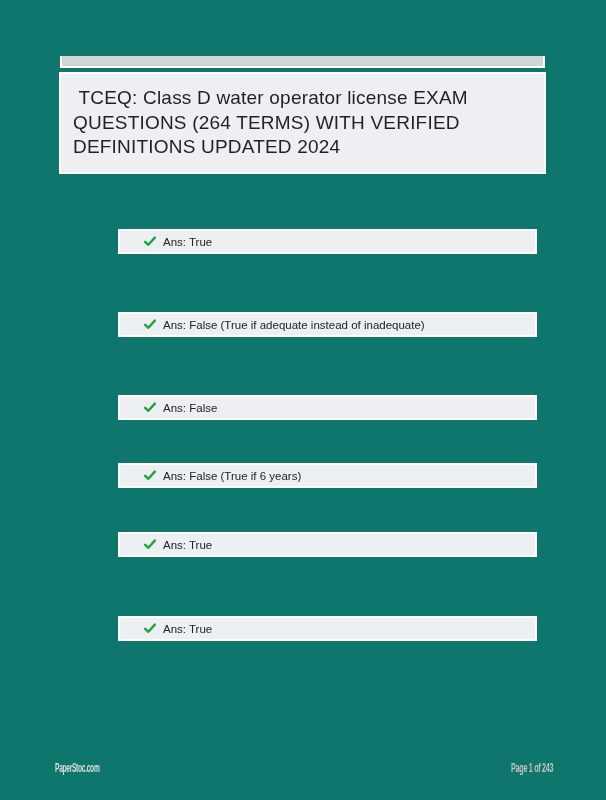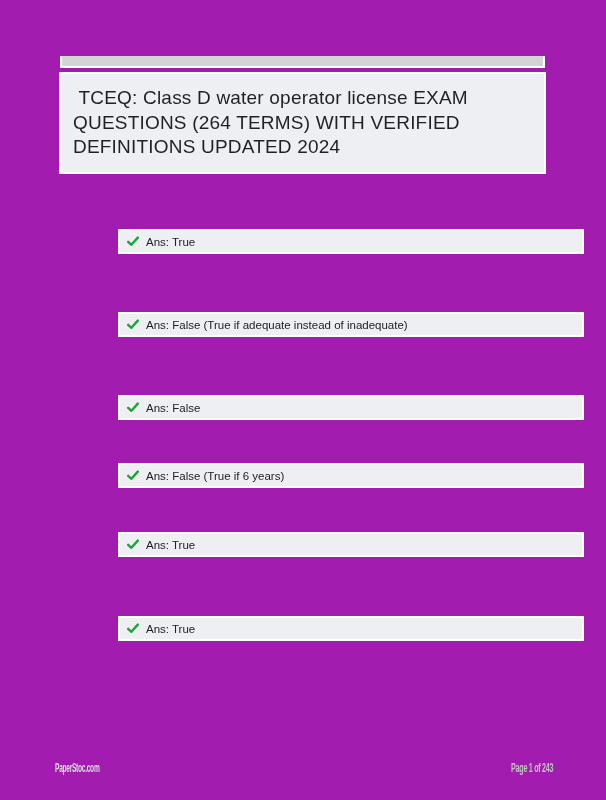--- a/index.html
+++ b/index.html
@@ -10,21 +10,21 @@
   body {
     width: 606px;
     height: 800px;
     position: relative;
     font-family: "Liberation Sans", sans-serif;
     overflow: hidden;
   }
   .stage {
     position: absolute;
     inset: 0;
-    background: #a21caf;
+    background: #0f766e;
   }
   
   .strip {
     position: absolute;
     left: 60px;
     top: 56px;
     width: 485px;
     height: 12px;
     background: #d3d4d6;
     border-left: 2px solid #ffffff;
@@ -46,29 +46,29 @@
   .title-text {
     font-size: 19px;
     line-height: 24.5px;
     color: #1f2125;
     letter-spacing: 0.2px;
     white-space: pre-wrap;
   }
   .answer-bar {
     position: absolute;
     left: 118px;
-    width: 466px;
+    width: 419px;
     height: 25px;
     background: #edeff2;
     border: 2px solid #ffffff;
     box-sizing: border-box;
     display: flex;
     align-items: center;
     gap: 7px;
-    padding-left: 7px;
+    padding-left: 24px;
   }
   .check-icon {
     display: inline-flex;
     width: 12px;
     height: 11px;
     flex: 0 0 auto;
   }
   .check-icon svg { display: block; }
   .answer-label {
     font-size: 11.5px;

